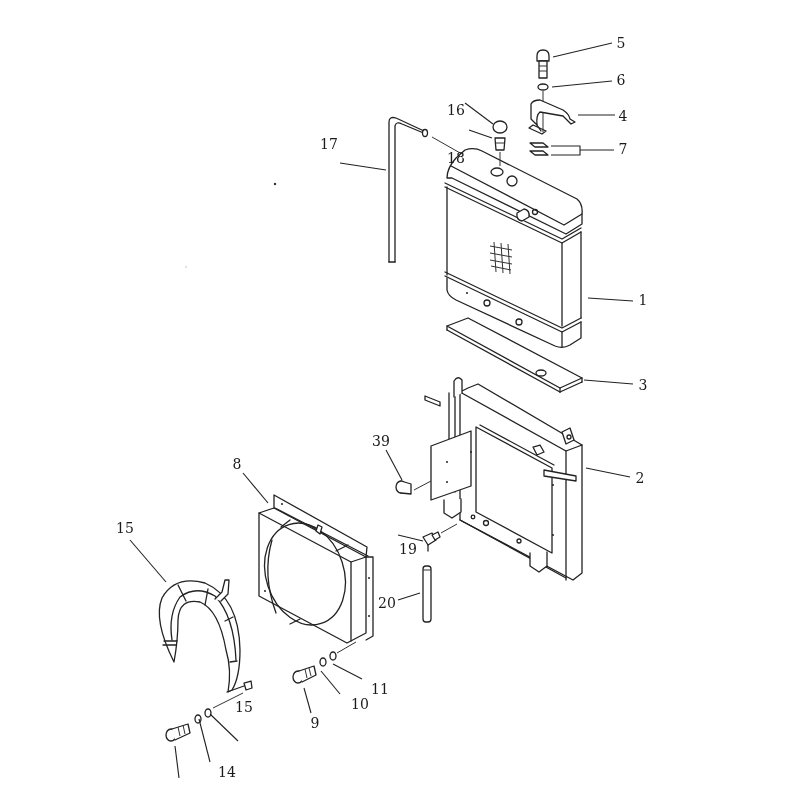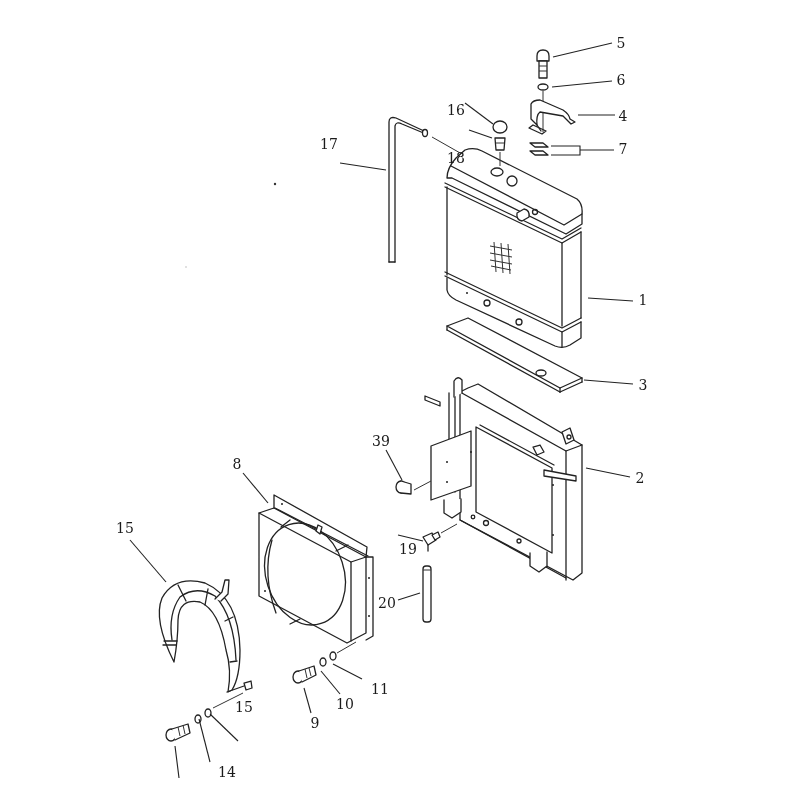--- a/index.html
+++ b/index.html
@@ -246,21 +246,21 @@
   <div id="callout-layer">
     <span class="callout" style="left: 643px; top: 300px;">1</span>
     <span class="callout" style="left: 640px; top: 478px;">2</span>
     <span class="callout" style="left: 643px; top: 385px;">3</span>
     <span class="callout" style="left: 623px; top: 116px;">4</span>
     <span class="callout" style="left: 621px; top: 43px;">5</span>
     <span class="callout" style="left: 621px; top: 80px;">6</span>
     <span class="callout" style="left: 623px; top: 149px;">7</span>
     <span class="callout" style="left: 237px; top: 464px;">8</span>
     <span class="callout" style="left: 315px; top: 723px;">9</span>
-    <span class="callout" style="left: 345px; top: 704px;">10</span>
+    <span class="callout" style="left: 360px; top: 704px;">10</span>
     <span class="callout" style="left: 368px; top: 689px; margin-left: 12px;">11</span>
     <span class="callout" style="left: 125px; top: 528px;">15</span>
     <span class="callout" style="left: 211px; top: 772px; margin-left: 16px;">14</span>
     <span class="callout" style="left: 244px; top: 707px;">15</span>
     <span class="callout" style="left: 456px; top: 110px;">16</span>
     <span class="callout" style="left: 329px; top: 144px;">17</span>
     <span class="callout" style="left: 456px; top: 128px; margin-top: 30px;">18</span>
     <span class="callout" style="left: 408px; top: 533px; margin-top: 16px;">19</span>
     <span class="callout" style="left: 387px; top: 603px; text-align: right;">20</span>
     <span class="callout" style="left: 381px; top: 441px;">39</span>

